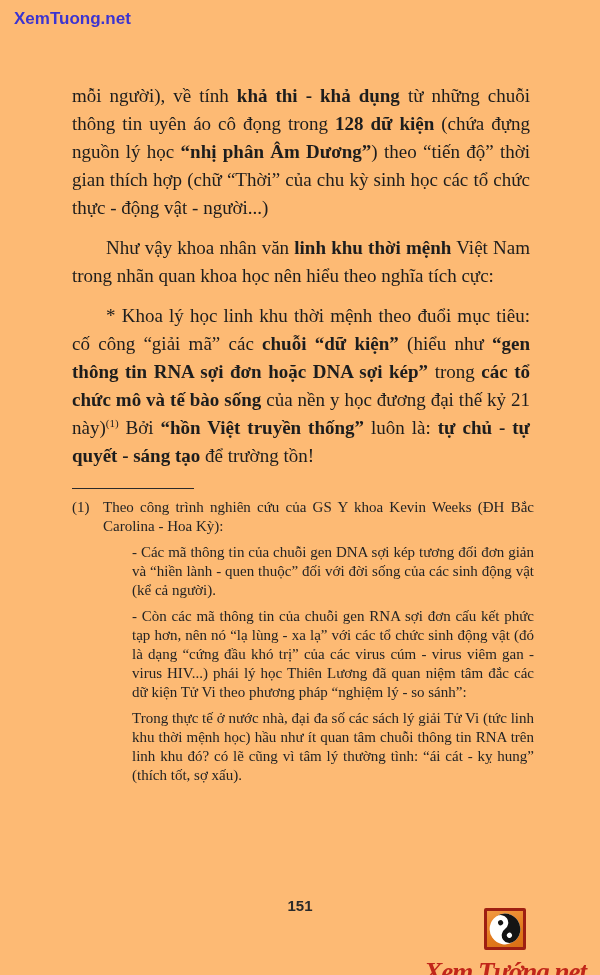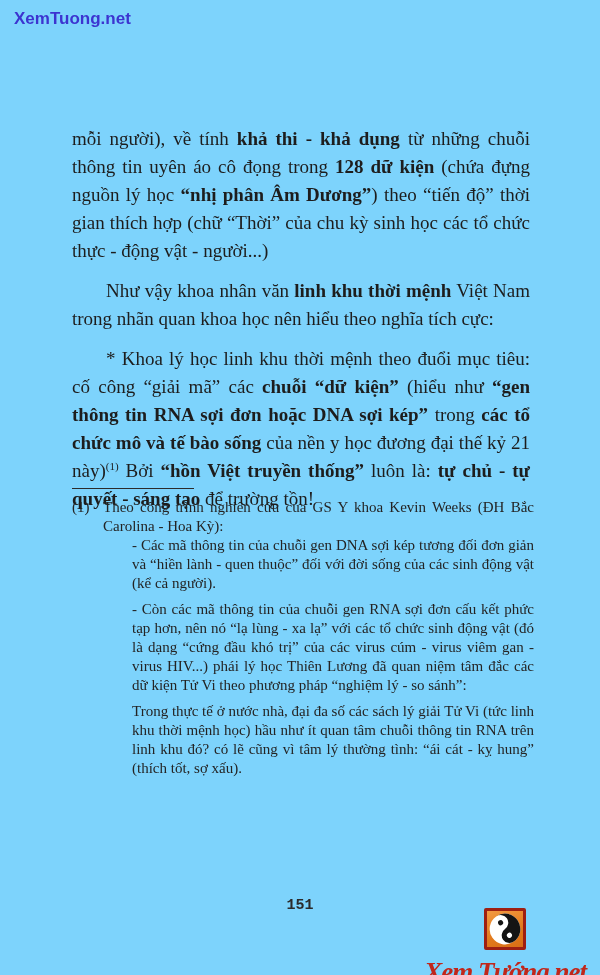--- a/index.html
+++ b/index.html
@@ -1,58 +1,57 @@
 <!DOCTYPE html>
 <html><head>
 <meta charset="utf-8">
 <style>
   * { margin:0; padding:0; box-sizing:border-box; }
   html,body { background:#ffffff; }
   #page {
     position:relative;
     width:600px; height:975px;
-    background:#7dd3fc;
+    background:#fdba74;
     overflow:hidden;
     font-family:"Liberation Serif", serif;
     color:#1d1d1d;
   }
   .watermark {
     position:absolute; left:14px; top:9px;
     font-family:"Liberation Sans", sans-serif;
     font-weight:bold; font-size:17px;
     color:#3c34d0;
   }
   .body-text {
     position:absolute; left:72px; top:82px; width:458px;
     font-size:19px; line-height:28px;
     text-align:justify;
-    margin-top:43px;
   }
   .para { margin-bottom:12px; }
   .para.indent { text-indent:34px; }
   .para b { font-weight:bold; }
   .para sup { font-size:11px; line-height:0; vertical-align:super; }
   .footnote {
     position:absolute; left:72px; top:488px; width:462px;
     font-size:15px; line-height:19px;
     text-align:justify; color:#242424;
   }
   .fn-divider {
     width:122px; height:0;
     border-top:1.6px solid #2b2b2b;
     margin-bottom:9px;
   }
   .fn-content { position:relative; padding-left:31px; }
   .fn-label { position:absolute; left:0; top:0; }
-  .fn-intro { }
+  .fn-intro { margin-bottom:7px; }
   .fn-item { margin-bottom:7px;margin-left:29px; }
   .page-number {
     position:absolute; left:0; right:0; top:897px;
     text-align:center;
-    font-family:Liberation Mono, monospace;
+    font-family:Liberation Sans, sans-serif;
     font-weight:bold; font-size:15px; color:#2a2a2a;
   }
   .logo {
     position:absolute; right:14px; top:908px;
     display:flex; align-items:center; gap:7px;flex-direction:column;
   }
   .logo-icon {
     width:42px; height:42px;
     border:3px solid #9e1f12;
     background:linear-gradient(160deg,#f29a42 0%,#e27a1c 60%,#d96f15 100%);

